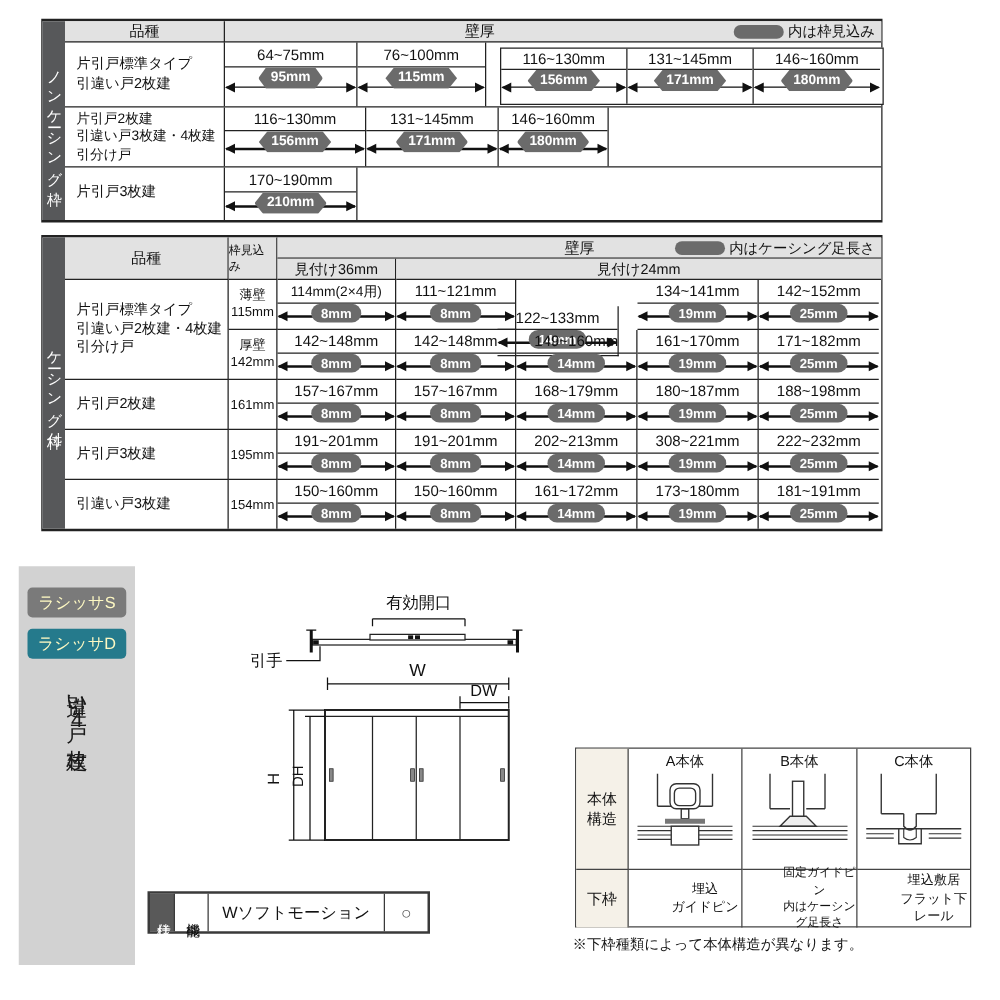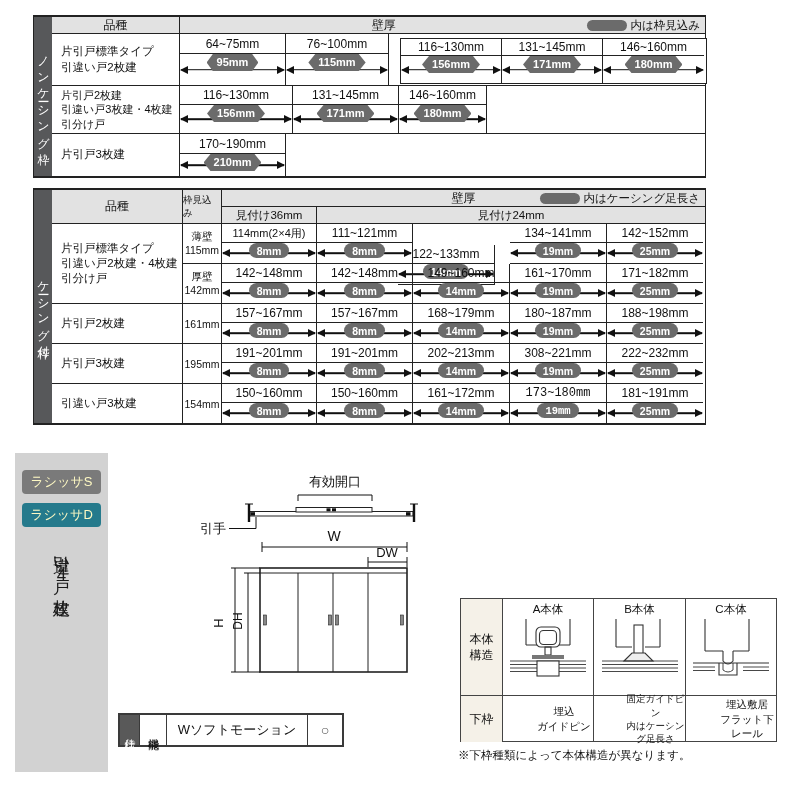--- a/index.html
+++ b/index.html
@@ -430,21 +430,21 @@
     </div>
     <div class="cell vcell br" style="left:379px;top:194px;width:97px;height:39px;">
       <div class="range" style="height:18px;">161~172mm</div>
       <div class="dim">
           <span class="dline"></span>
           <span class="arr al"></span>
           <span class="arr ar"></span>
           <span class="pill std">14mm</span>
         </div>
     </div>
-    <div class="cell vcell br" style="left:476px;top:194px;width:97px;height:39px;font-family:Liberation Mono, monospace;">
+    <div class="cell vcell br" style="left:476px;top:194px;width:97px;height:39px;">
       <div class="range" style="height:18px;">173~180mm</div>
       <div class="dim">
           <span class="dline"></span>
           <span class="arr al"></span>
           <span class="arr ar"></span>
           <span class="pill std">19mm</span>
         </div>
     </div>
     <div class="cell vcell" style="left:573px;top:194px;width:96px;height:39px;">
       <div class="range" style="height:18px;">181~191mm</div>

